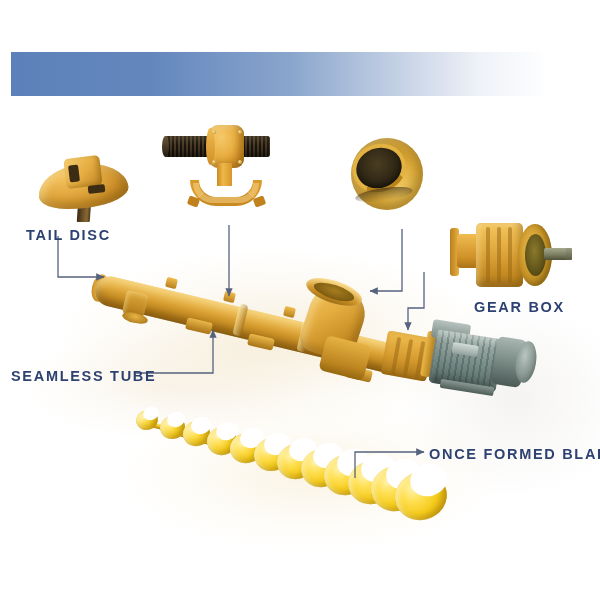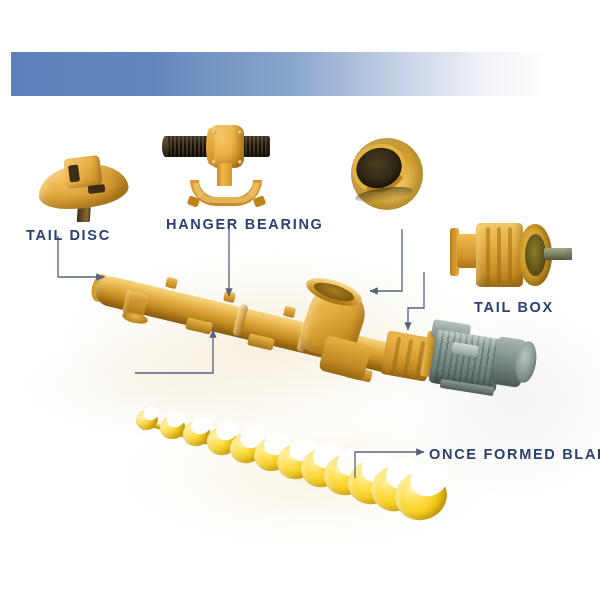--- a/index.html
+++ b/index.html
@@ -362,17 +362,17 @@
 
       <path d="M424,272 L424,308 L408,308 L408,330" marker-end="url(#arr)"></path>
 
       <path d="M135,373 L213,373 L213,330" marker-end="url(#arr)"></path>
 
       <path d="M355,478 L355,452 L424,452" marker-end="url(#arr)"></path>
     </g>
   </svg>
 
   <div class="label" style="left: 26px; top: 227px;">TAIL DISC</div>
-  <div class="label" style="left: 166px; top: 216px;">HANGER BEARING</div>
-  <div class="label" style="left: 474px; top: 299px;">TAIL BOX</div>
+  <div class="label" style="left: 474px; top: 299px;">GEAR BOX</div>
+  <div class="label" style="left: 11px; top: 368px;">SEAMLESS TUBE</div>
   <div class="label" style="left: 429px; top: 446px;">ONCE FORMED BLADE</div>
 
 </div>
 
 </body></html>

